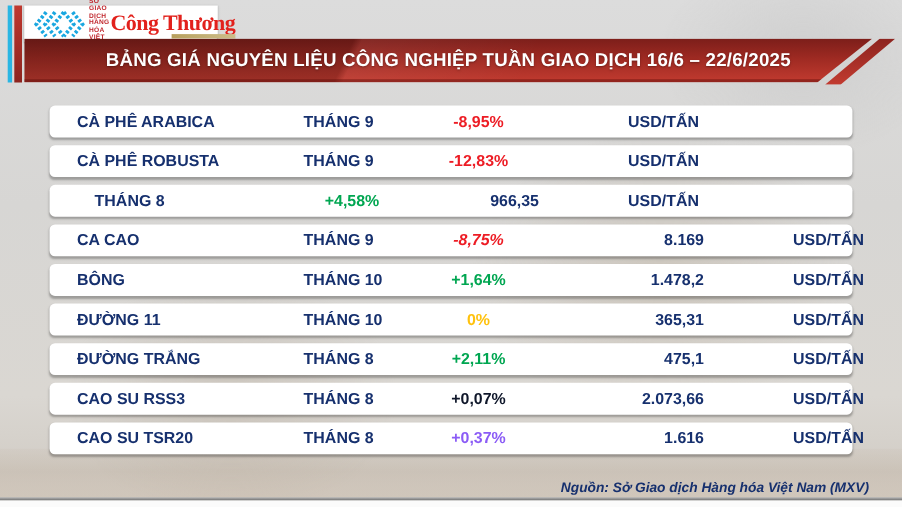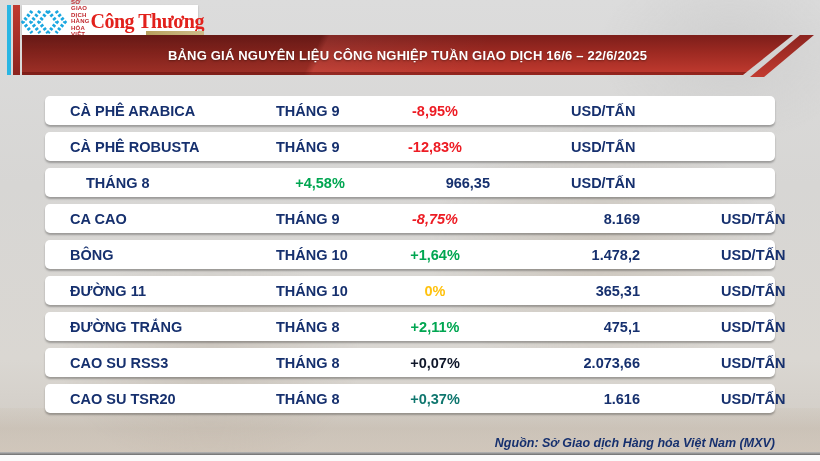--- a/index.html
+++ b/index.html
@@ -17,56 +17,56 @@
                background:linear-gradient(180deg,#b9b9b9,#6d6d6d);}
   .bottom-white{position:absolute;left:0;top:455px;width:820px;height:6px;background:#fbfbfb;}
 
   
   .stripe-cyan{position:absolute;left:7px;top:5px;width:4px;height:70px;background:#2ab6e3;}
   .stripe-red{position:absolute;left:13px;top:5px;width:7px;height:70px;background:linear-gradient(180deg,#c0392f,#8c241f);}
 
   
   .logo-plate{position:absolute;left:22px;top:5px;width:176px;height:33px;background:#fff;
               border-radius:0 0 6px 0;box-shadow:0 1px 2px rgba(0,0,0,.25);
-              display:flex;align-items:center;gap:1px;padding-left:6px;box-sizing:border-box;justify-content:center;}
+              display:flex;align-items:center;gap:1px;padding-left:6px;box-sizing:border-box;}
   .mxv-mark{flex:0 0 auto;}
   .mxv-text{font-size:6px;line-height:6.5px;font-weight:bold;color:#c0272d;letter-spacing:.2px;}
   .ct-logo{font-family:"Liberation Serif","DejaVu Serif",serif;font-weight:bold;font-size:20px;
            color:#e2211c;letter-spacing:-.5px;position:relative;padding-right:4px;white-space:nowrap;}
   .ct-logo .slogan-bar{position:absolute;right:4px;bottom:-2px;width:58px;height:4px;
            background:linear-gradient(90deg,#b8a05e,#cdbd8a);}
 
   
   .banner{position:absolute;left:22px;top:35px;width:771px;height:40px;
           clip-path:polygon(0 0,100% 0,93.5% 100%,0 100%);
           background:linear-gradient(180deg,#7c1e1a 0%,#9e2a22 45%,#c23b30 100%);
           display:flex;align-items:center;justify-content:center;}
   .banner::before{content:"";position:absolute;inset:0;
           background:linear-gradient(115deg,rgba(0,0,0,.18) 38%,rgba(255,255,255,.05) 39%,rgba(255,255,255,0) 60%);}
   .banner::after{content:"";position:absolute;left:0;bottom:0;width:100%;height:3px;background:rgba(90,10,8,.45);}
-  .banner-title{position:relative;color:#fff;font-weight:bold;font-size:13px;letter-spacing:.2px;
+  .banner-title{position:relative;color:#fff;font-weight:bold;font-size:17px;letter-spacing:.2px;
           text-shadow:0 1px 2px rgba(0,0,0,.35);white-space:nowrap;}
   .banner-stripe{position:absolute;left:750px;top:35px;width:64px;height:42px;
           clip-path:polygon(78% 0,100% 0,22% 100%,0 100%);
           background:linear-gradient(180deg,#8c241f,#c23b30);}
 
   
   .rows{position:absolute;left:45px;top:96px;width:730px;}
   .row{position:relative;height:29px;margin-bottom:7px;background:#fff;border-radius:5px;
        box-shadow:0 2px 2px rgba(0,0,0,.28);
        display:grid;grid-template-columns:190px 120px 110px 150px 1fr;
        align-items:center;padding:0 10px 0 25px;box-sizing:border-box;
        font-weight:bold;font-size:14.5px;color:#16306e;}
   .cell-month{text-align:left;margin-left:16px;}
   .cell-change{text-align:center;}
   .cell-price{text-align:right;}
   .cell-unit{text-align:left;padding-left:37px;margin-left:44px;}
 
   
-  .source{position:absolute;right:45px;top:436px;font-size:12.5px;font-weight:bold;font-style:italic;
+  .source{position:absolute;right:30px;top:436px;font-size:12.5px;font-weight:bold;font-style:italic;
           color:#16306e;}
 </style>
 </head>
 <body>
 
 <div id="stage">
 
   <div class="bg-blob blob1"></div>
   <div class="bg-blob blob2"></div>
   <div class="bg-blob blob3"></div>
@@ -159,21 +159,21 @@
     <span class="cell-name">CAO SU RSS3</span>
     <span class="cell-month">THÁNG 8</span>
     <span class="cell-change" style="color: #0f172a;">+0,07%</span>
     <span class="cell-price">2.073,66</span>
     <span class="cell-unit">USD/TẤN</span>
   </div>
 
   <div class="row">
     <span class="cell-name">CAO SU TSR20</span>
     <span class="cell-month">THÁNG 8</span>
-    <span class="cell-change" style="color: #0f766e;">+0,37%</span>
+    <span class="cell-change" style="color: #8b5cf6;">+0,37%</span>
     <span class="cell-price">1.616</span>
     <span class="cell-unit">USD/TẤN</span>
   </div>
 </div>
 
   <div class="source">Nguồn: Sở Giao dịch Hàng hóa Việt Nam (MXV)</div>
 
   <div class="bottom-line"></div>
   <div class="bottom-white"></div>
 </div>

